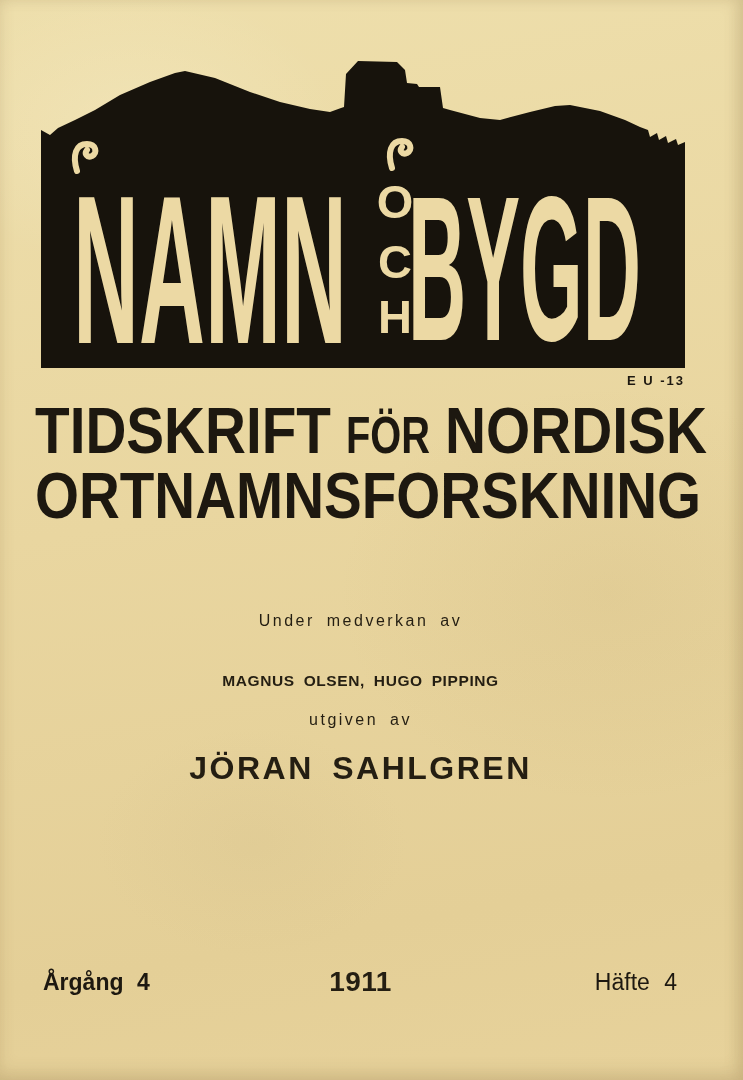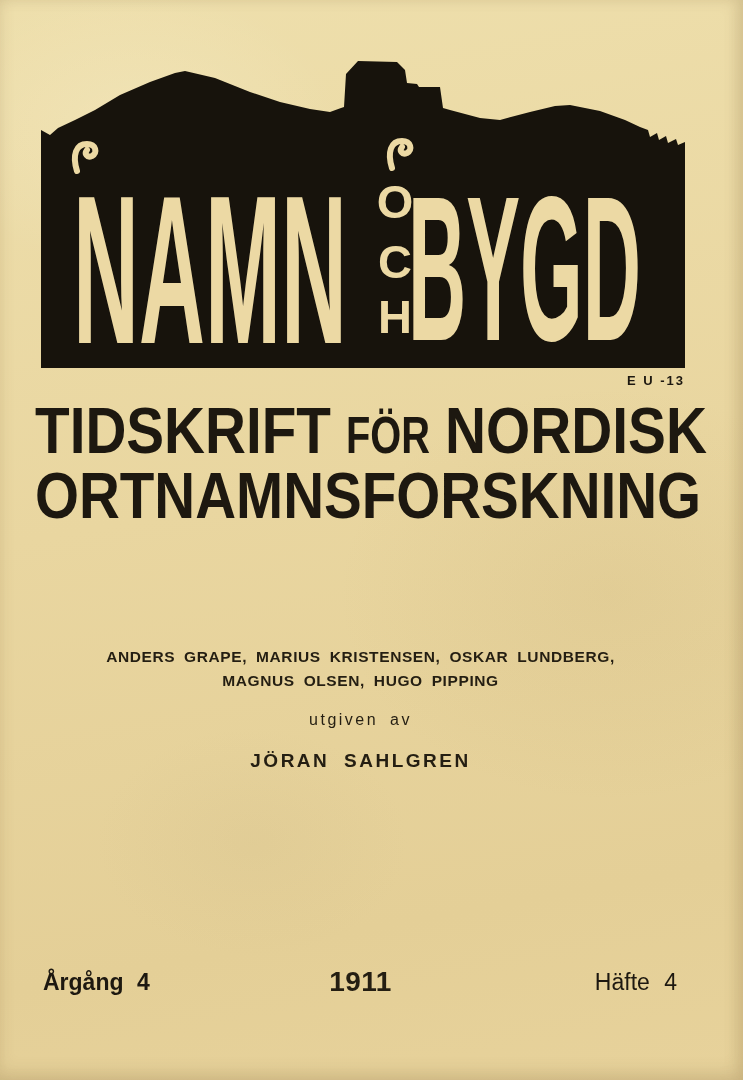--- a/index.html
+++ b/index.html
@@ -34,21 +34,21 @@
   .subtitle text{
     font-family:"Liberation Sans", sans-serif;
     font-weight:bold;
     fill:#1d1810;
   }
   .centered{position:absolute;left:0;right:22px;text-align:center;color:#241e12;}
   .intro{top:612px;font-size:16px;letter-spacing:2.5px;word-spacing:5px;}
   .names1{top:648px;font-size:15.5px;font-weight:bold;letter-spacing:.6px;word-spacing:4px;}
   .names2{top:672px;font-size:15.5px;font-weight:bold;letter-spacing:.6px;word-spacing:4px;}
   .pubintro{top:711px;font-size:16px;letter-spacing:2.5px;word-spacing:5px;}
-  .publisher{top:750px;font-size:19px;font-weight:bold;letter-spacing:2.5px;word-spacing:7px;}
+  .publisher{top:750px;font-size:32px;font-weight:bold;letter-spacing:2.5px;word-spacing:7px;}
   .footer-left{
     position:absolute;left:43px;top:969px;
     font-size:23px;font-weight:bold;word-spacing:7px;color:#1d1810;
   }
   .footer-center{top:966px;font-size:28px;font-weight:bold;letter-spacing:.5px;}
   .footer-right{
     position:absolute;right:66px;top:969px;
     font-size:23px;font-weight:normal;word-spacing:8px;color:#1d1810;
   }
 </style>
@@ -76,21 +76,21 @@
 
   <div class="signature">E U -13</div>
 
   <svg class="subtitle" viewBox="0 0 680 132" preserveAspectRatio="none" aria-hidden="true">
     <text x="2" y="57" font-size="64" textLength="296" lengthAdjust="spacingAndGlyphs">TIDSKRIFT</text>
     <text x="313" y="57" font-size="52" textLength="84" lengthAdjust="spacingAndGlyphs">FÖR</text>
     <text x="412" y="57" font-size="64" textLength="262" lengthAdjust="spacingAndGlyphs">NORDISK</text>
     <text x="2" y="122" font-size="64" textLength="666" lengthAdjust="spacingAndGlyphs">ORTNAMNSFORSKNING</text>
   </svg>
 
-  <div class="centered names1">ANDERS GRAPE, MARIUS KRISTENSEN, OSKAR LUNDBERG,</div>
+  <div class="centered intro">Under medverkan av</div>
   <div class="centered names2">MAGNUS OLSEN, HUGO PIPPING</div>
   <div class="centered pubintro">utgiven av</div>
   <div class="centered publisher">JÖRAN SAHLGREN</div>
 
   <div class="footer-left">Årgång 4</div>
   <div class="centered footer-center">1911</div>
   <div class="footer-right">Häfte 4</div>
 
 </div>
 

